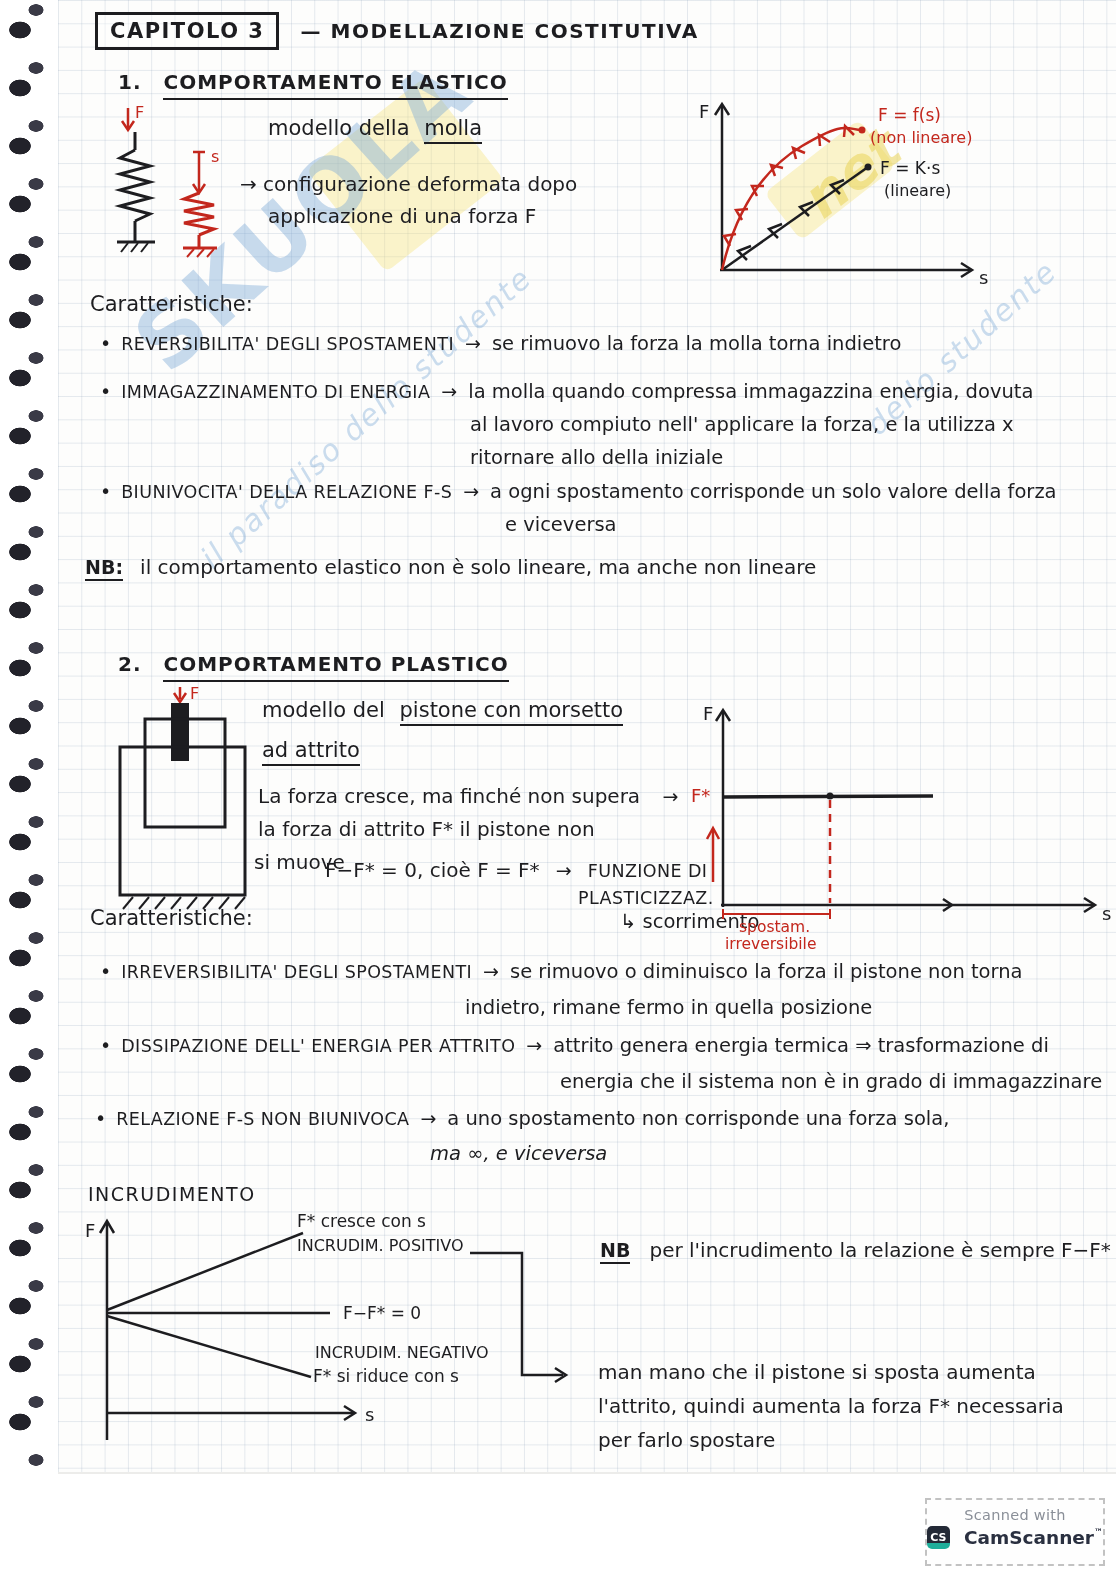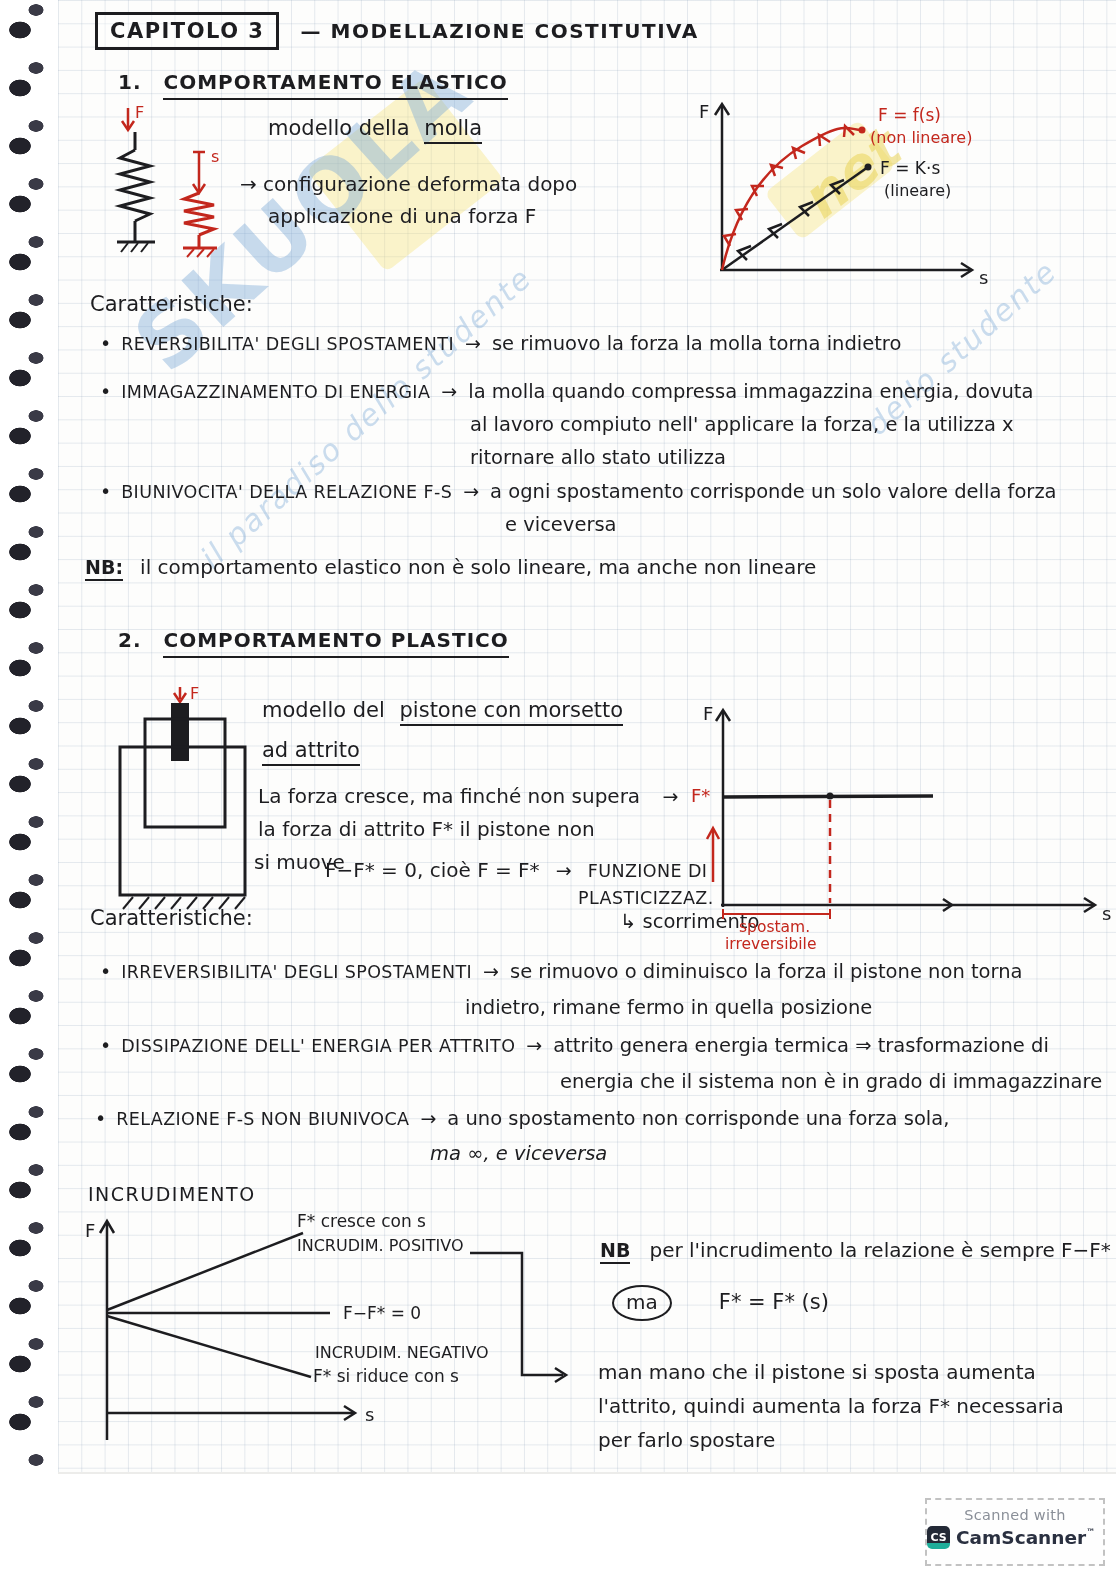--- a/index.html
+++ b/index.html
@@ -38,21 +38,21 @@
   
   .wm{position:absolute;pointer-events:none;}
   .wm-brand{font-size:86px;font-weight:700;color:rgba(125,170,215,0.42);transform:rotate(-42deg);letter-spacing:4px;}
   .wm-net{font-size:56px;font-weight:700;font-style:italic;color:rgba(233,212,88,0.55);transform:rotate(-38deg);}
   .wm-script{font-size:30px;font-style:italic;color:rgba(125,170,215,0.40);transform:rotate(-42deg);letter-spacing:2px;}
   .wm-pad{position:absolute;background:rgba(244,226,122,0.38);transform:rotate(-38deg);border-radius:8px;}
   
   .badge{position:absolute;left:925px;top:1498px;width:176px;height:64px;border:2px dashed #c2c2c2;
          background:#fefefe;text-align:center;}
   .badge-top{font-size:14.5px;color:#8a8f98;margin-top:7px;letter-spacing:.3px;}
-  .badge-row{display:flex;align-items:center;margin-top:3px;gap:6px;}
+  .badge-row{display:flex;align-items:center;margin-top:3px;gap:14px;}
   .cs-logo{width:23px;height:23px;border-radius:5px;background:linear-gradient(180deg,#232936 72%,#1fae9a 72%);
            color:#fff;font-size:11px;font-weight:700;display:flex;align-items:center;justify-content:center;}
   .badge-name{font-size:18.5px;font-weight:700;color:#2a3040;}
   .badge-tm{font-size:9px;color:#2a3040;vertical-align:top;}
 </style>
 </head>
 <body>
 
 <div class="page">
   <div class="paper"></div>
@@ -156,36 +156,36 @@
     <span class="rest">se rimuovo la forza la molla torna indietro</span>
   </div>
 
   <div class="abs bullet-line" style="left:100px;top:380px;">
     <span class="bullet">•</span>
     <span class="term">IMMAGAZZINAMENTO DI ENERGIA</span>
     <span class="arrow">→</span>
     <span class="rest">la molla quando compressa immagazzina energia, dovuta</span>
   </div>
   <div class="abs cont" style="left:470px;top:413px;">al lavoro compiuto nell' applicare la forza, e la utilizza x</div>
-  <div class="abs cont" style="left:470px;top:446px;">ritornare allo stato utilizza</div>
+  <div class="abs cont" style="left:470px;top:446px;">ritornare allo della iniziale</div>
 
   <div class="abs bullet-line" style="left:100px;top:480px;">
     <span class="bullet">•</span>
     <span class="term">BIUNIVOCITA' DELLA RELAZIONE F-S</span>
     <span class="arrow">→</span>
     <span class="rest">a ogni spostamento corrisponde un solo valore della forza</span>
   </div>
   <div class="abs cont" style="left:505px;top:513px;">e viceversa</div>
 
   <div class="abs" style="left:85px;top:555px;">
     <span class="nb-lab">NB:</span>
     <span class="body-line" style="margin-left:12px;">il comportamento elastico non è solo lineare, ma anche non lineare</span>
   </div>
 
-  <div class="abs sec-head" style="left:96px;top:628px;">
+  <div class="abs sec-head" style="left:96px;top:652px;">
     <span>2.</span>
     <span class="ul" style="margin-left:14px;">COMPORTAMENTO PLASTICO</span>
   </div>
 
   <svg class="abs" style="left:105px;top:685px;" width="160" height="245" viewBox="0 0 160 245">
     <g stroke="#c3271d" stroke-width="2.5" fill="none">
       <line x1="75" y1="2" x2="75" y2="14"></line>
       <polyline points="69,8 75,17 81,8"></polyline>
     </g>
     <text x="85" y="14" font-size="16" fill="#c3271d">F</text>
@@ -298,24 +298,20 @@
     <text x="212" y="46" font-size="16" fill="#1d1d20">INCRUDIM. POSITIVO</text>
     <text x="258" y="114" font-size="17" fill="#1d1d20">F−F* = 0</text>
     <text x="230" y="153" font-size="16" fill="#1d1d20">INCRUDIM. NEGATIVO</text>
     <text x="228" y="177" font-size="17" fill="#1d1d20">F* si riduce con s</text>
   </svg>
 
   <div class="abs" style="left:600px;top:1238px;">
     <span class="nb-lab">NB</span>
     <span class="body-line" style="margin-left:14px;">per l'incrudimento la relazione è sempre F−F* = 0</span>
   </div>
-  <div class="abs" style="left:612px;top:1285px;">
-    <span class="ma-circle">ma</span>
-    <span class="body-line" style="margin-left:42px;font-size:21px;">F* =  F* (s)</span>
-  </div>
   <div class="abs body-line" style="left:598px;top:1394px;">l'attrito, quindi aumenta la forza  F* necessaria</div>
   <div class="abs body-line" style="left:598px;top:1360px;">man mano  che il pistone si sposta aumenta</div>
   <div class="abs body-line" style="left:598px;top:1428px;">per farlo spostare</div>
 
   <div class="badge">
     <div class="badge-top">Scanned with</div>
     <div class="badge-row">
       <span class="cs-logo">CS</span>
       <span class="badge-name"><span>CamScanner</span><span class="badge-tm">™</span></span>
     </div>

